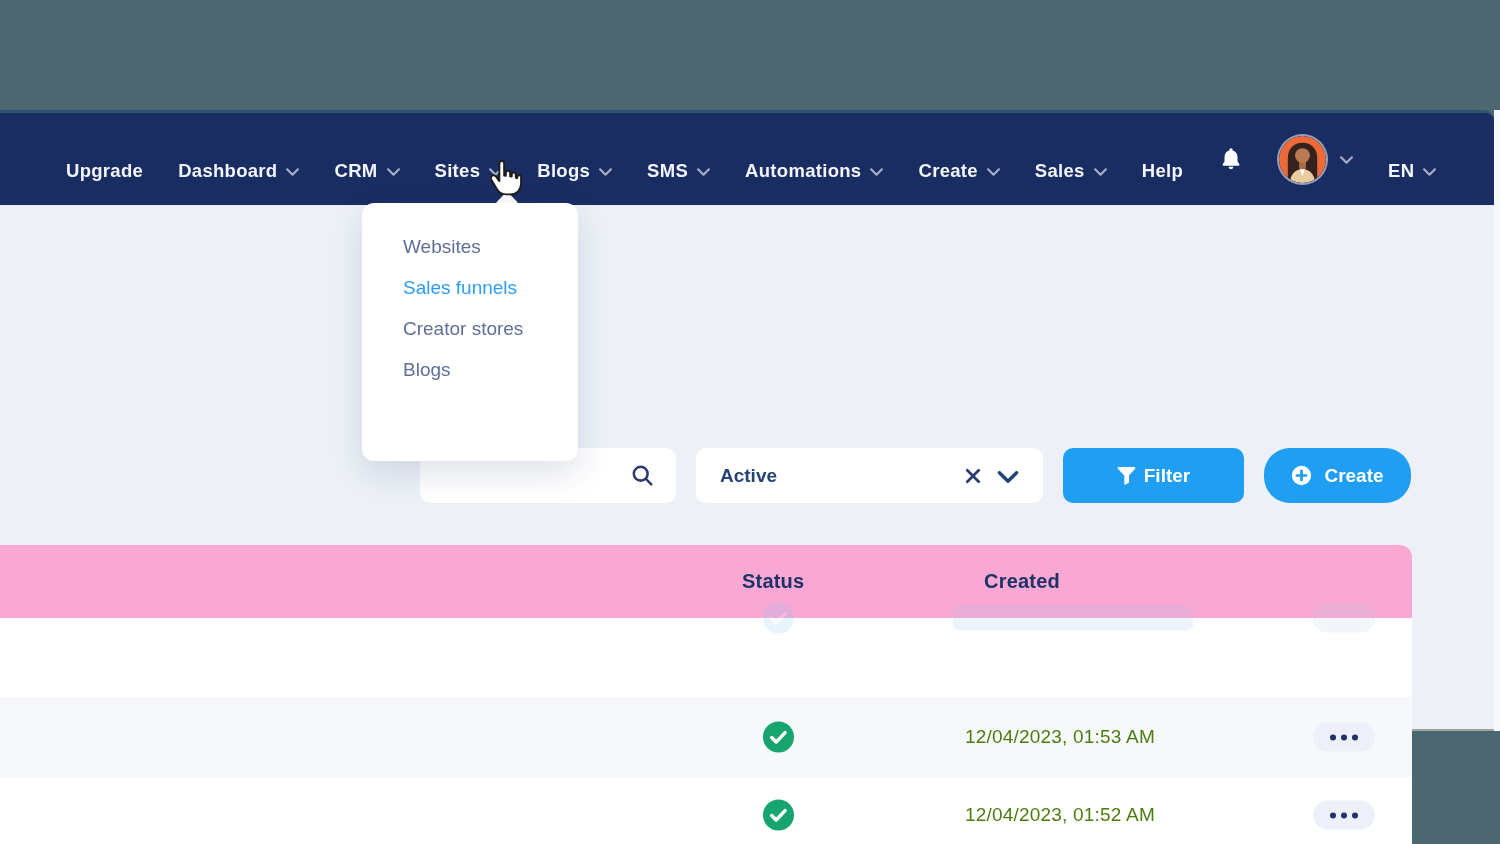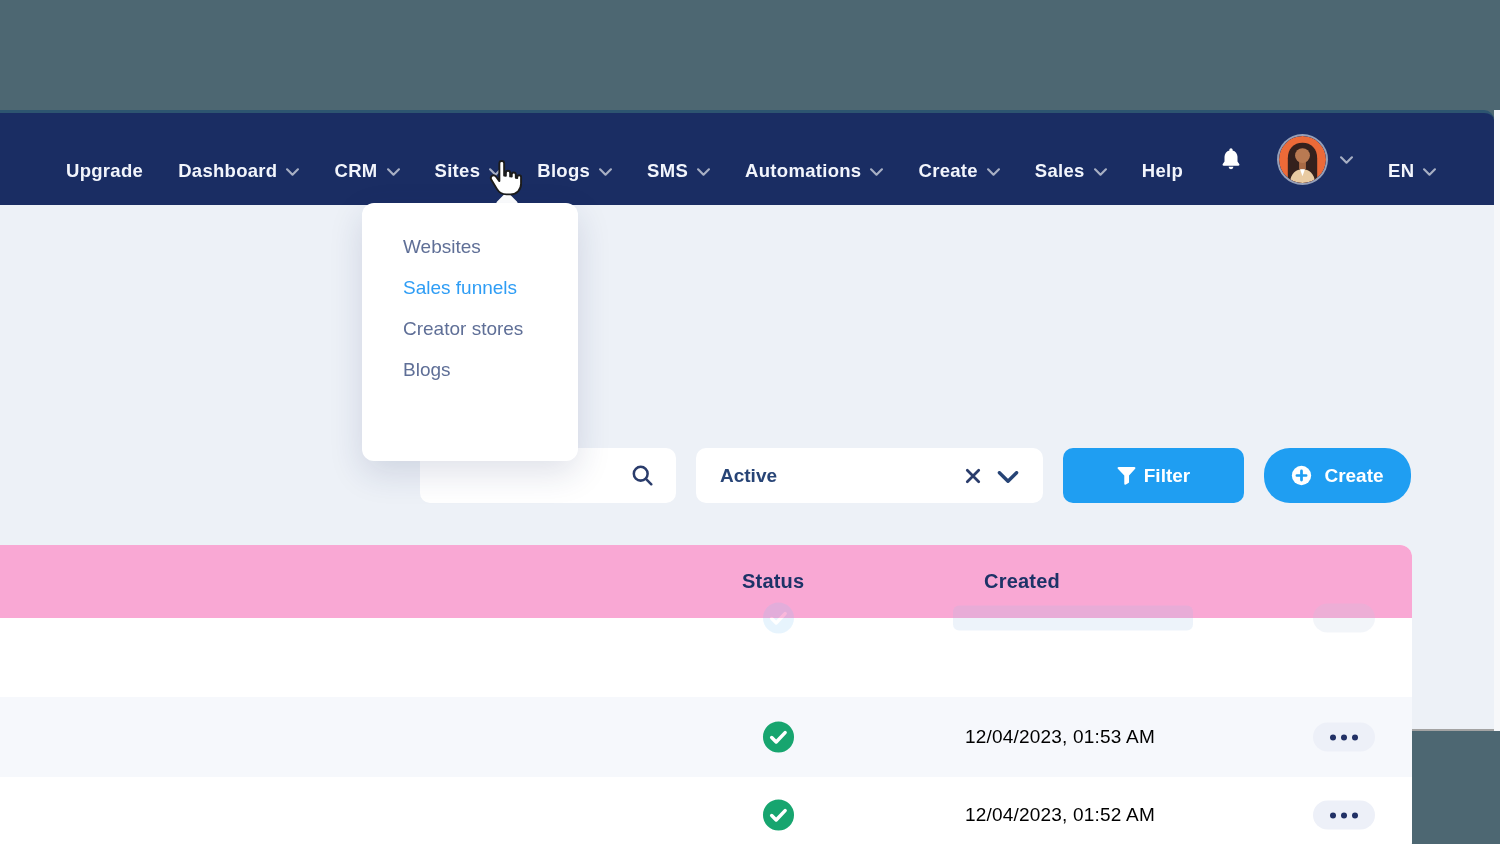--- a/index.html
+++ b/index.html
@@ -84,21 +84,21 @@
   .h-status { left:742px; }
   .h-created { left:967px;margin-left:17px; }
 
   .row-ghost { height:79px; background:#fff; }
   .row-a { height:80px; background:#f6f8fc; }
   .row-b { height:76px; background:#fff; }
 
   .check-wrap { position:absolute; left:762px; top:50%; transform:translateY(-50%); width:33px; height:33px; }
   .row-date {
     position:absolute; left:965px; top:50%; transform:translateY(-50%);
-    font-size:19px; color:#000000; letter-spacing:.2px;
+    font-size:19px; color:#4d7c0f; letter-spacing:.2px;
   }
   .dots-btn {
     position:absolute; left:1313px; top:50%; transform:translateY(-50%);
     width:62px; height:29px; border-radius:15px; background:#edf0f8; border:none;
     display:flex; align-items:center; justify-content:center; gap:5px; cursor:pointer;
   }
   .dots-btn i { width:6px; height:6px; border-radius:50%; background:#223166; }
 
   .ghost { opacity:.18; filter:blur(.6px); }
   .ghost-bar { position:absolute; left:953px; top:50%; transform:translateY(-50%);

